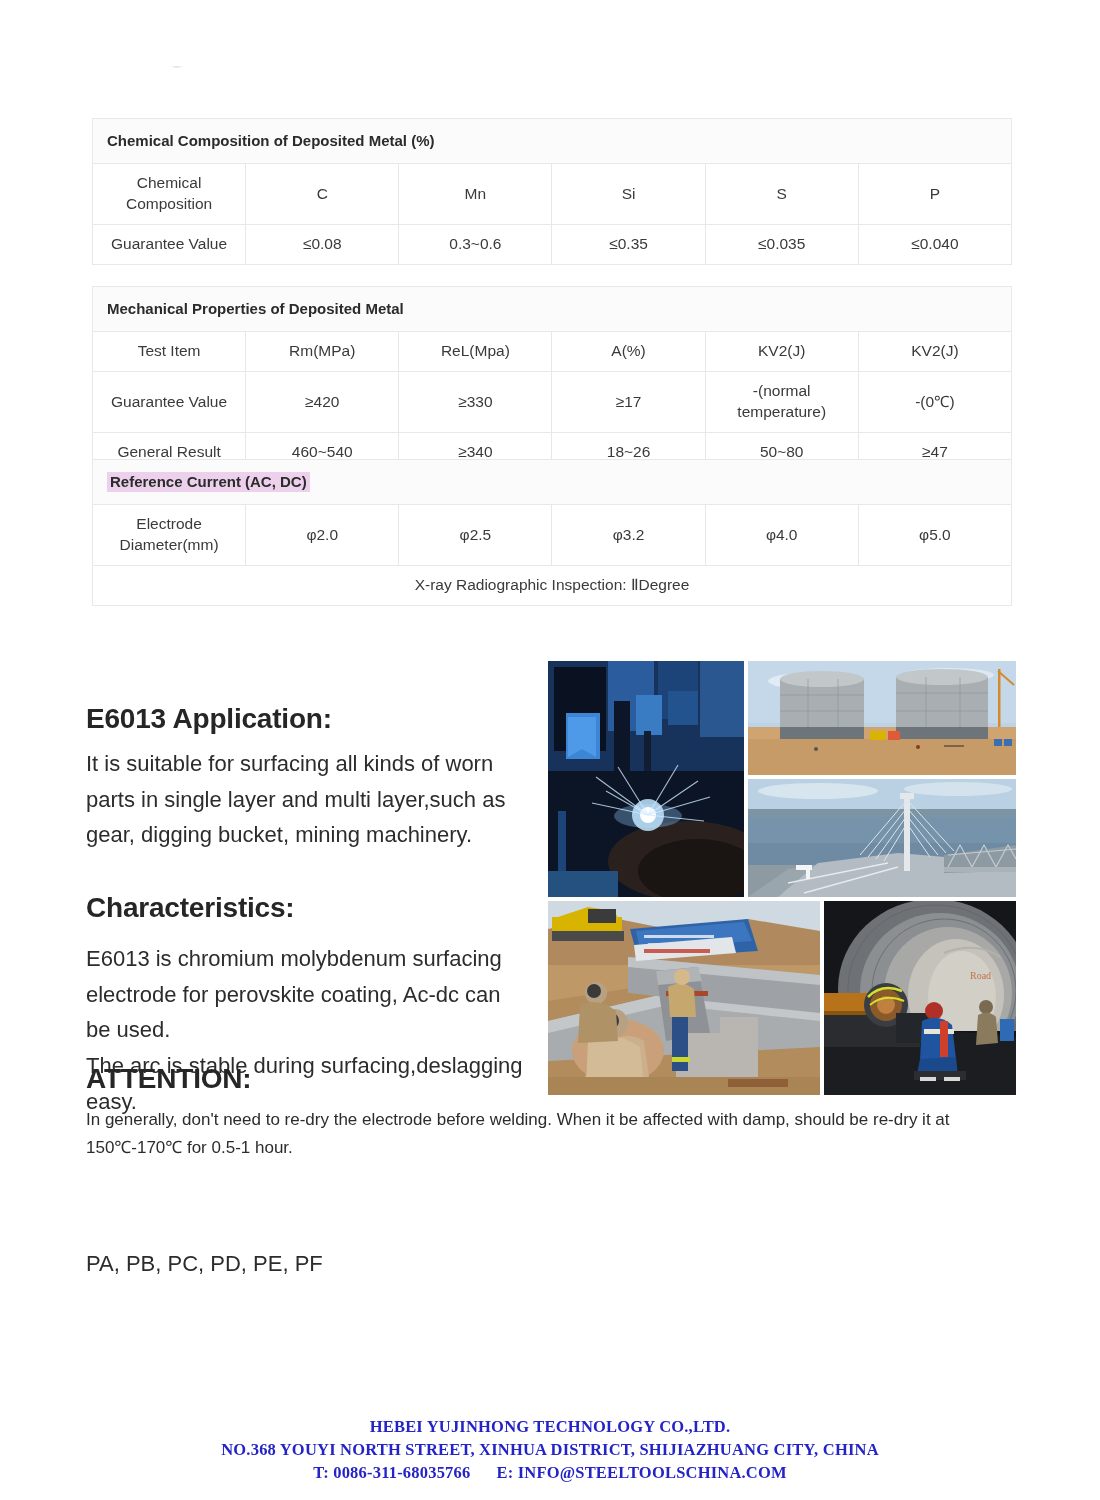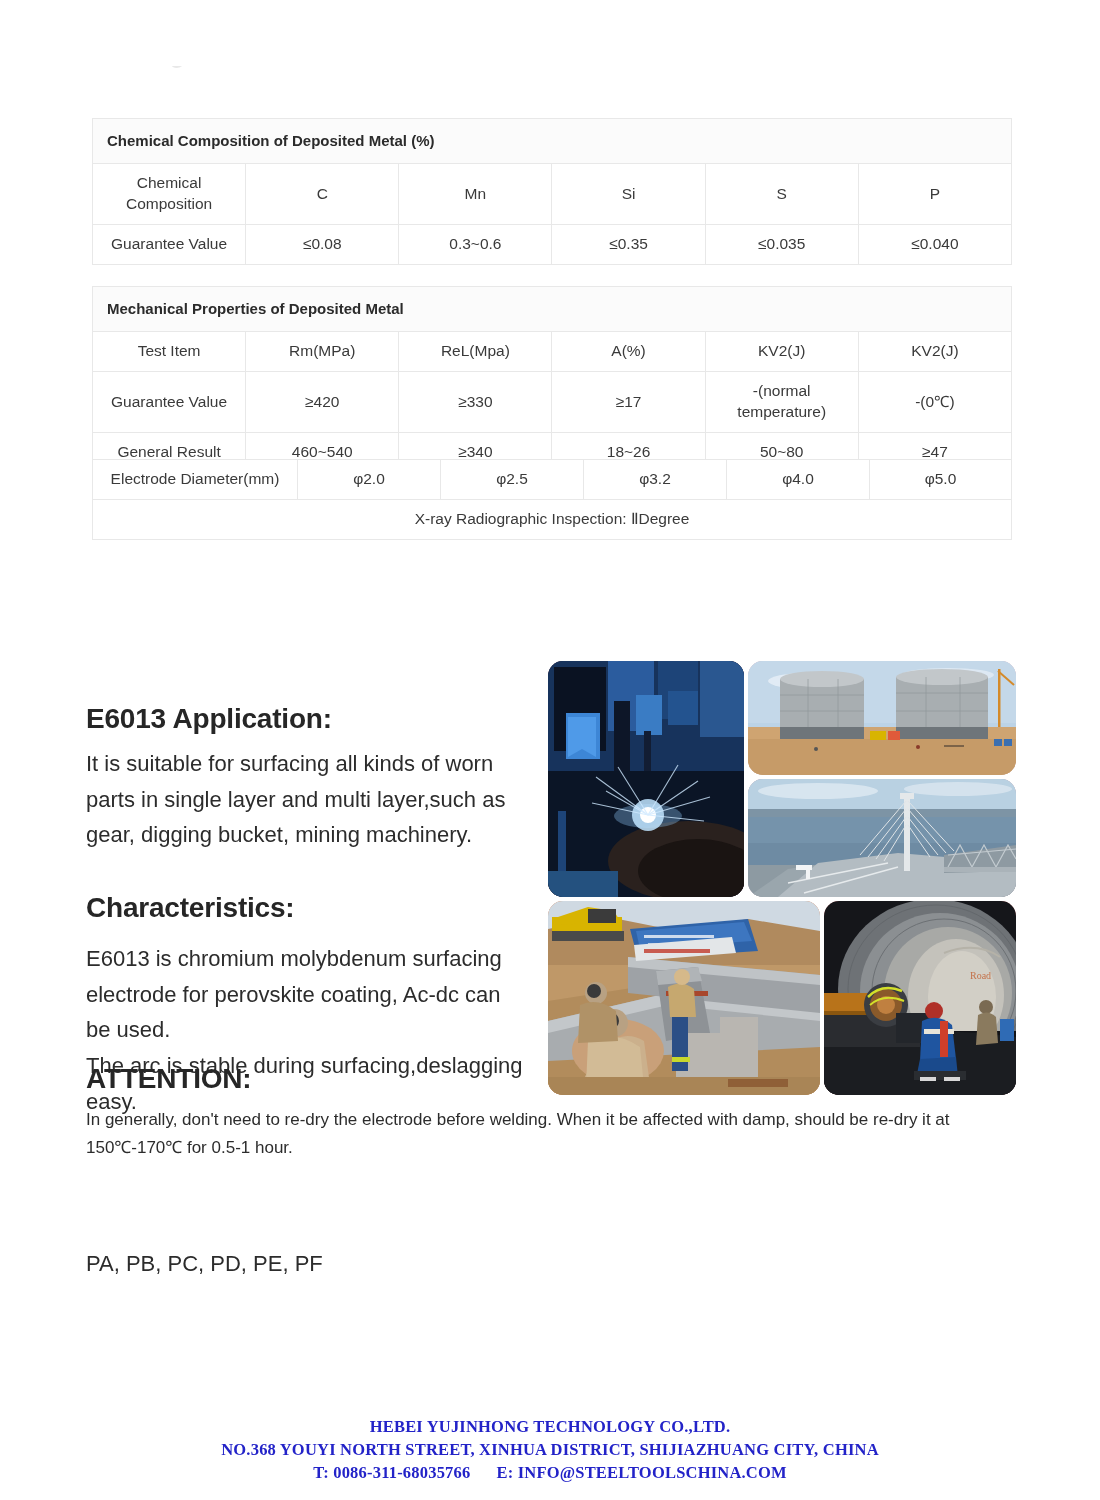--- a/index.html
+++ b/index.html
@@ -113,21 +113,20 @@
   
   .collage {
     position: absolute;
     left: 548px; top: 661px;
     width: 468px; height: 434px;
   }
   .ph {
     position: absolute;
     overflow: hidden;
     background: #fca5a5;
-    border-radius: 15px;
   }
   .ph-weld   { left: 0px;   top: 0px;   width: 196px; height: 236px; }
   .ph-tanks  { left: 200px; top: 0px;   width: 268px; height: 114px; }
   .ph-bridge { left: 200px; top: 118px; width: 268px; height: 118px; }
   .ph-pipe   { left: 0px;   top: 240px; width: 272px; height: 194px; }
   .ph-tunnel { left: 276px; top: 240px; width: 192px; height: 194px; }
   .ph svg { display: block; width: 100%; height: 100%; }
 
   
   .footer {
@@ -210,20 +209,23 @@
         <td>50~80</td>
         <td>≥47</td>
       </tr>
     </tbody>
       </table>
   </div>
 
   <div class="tbl-wrap" id="table-current">
     <table class="spec">
       <tbody>
+          <tr>
+        <td class="titlecell" colspan="6"><span class="hl">Reference Current (AC, DC)</span></td>
+      </tr>
       <tr>
         <td style="width:205px">Electrode Diameter(mm)</td>
         <td style="width:143px">φ2.0</td>
         <td style="width:143px">φ2.5</td>
         <td style="width:143px">φ3.2</td>
         <td style="width:143px">φ4.0</td>
         <td>φ5.0</td>
       </tr>
       <tr class="footrow">
         <td colspan="6">X-ray Radiographic Inspection: ⅡDegree</td>

